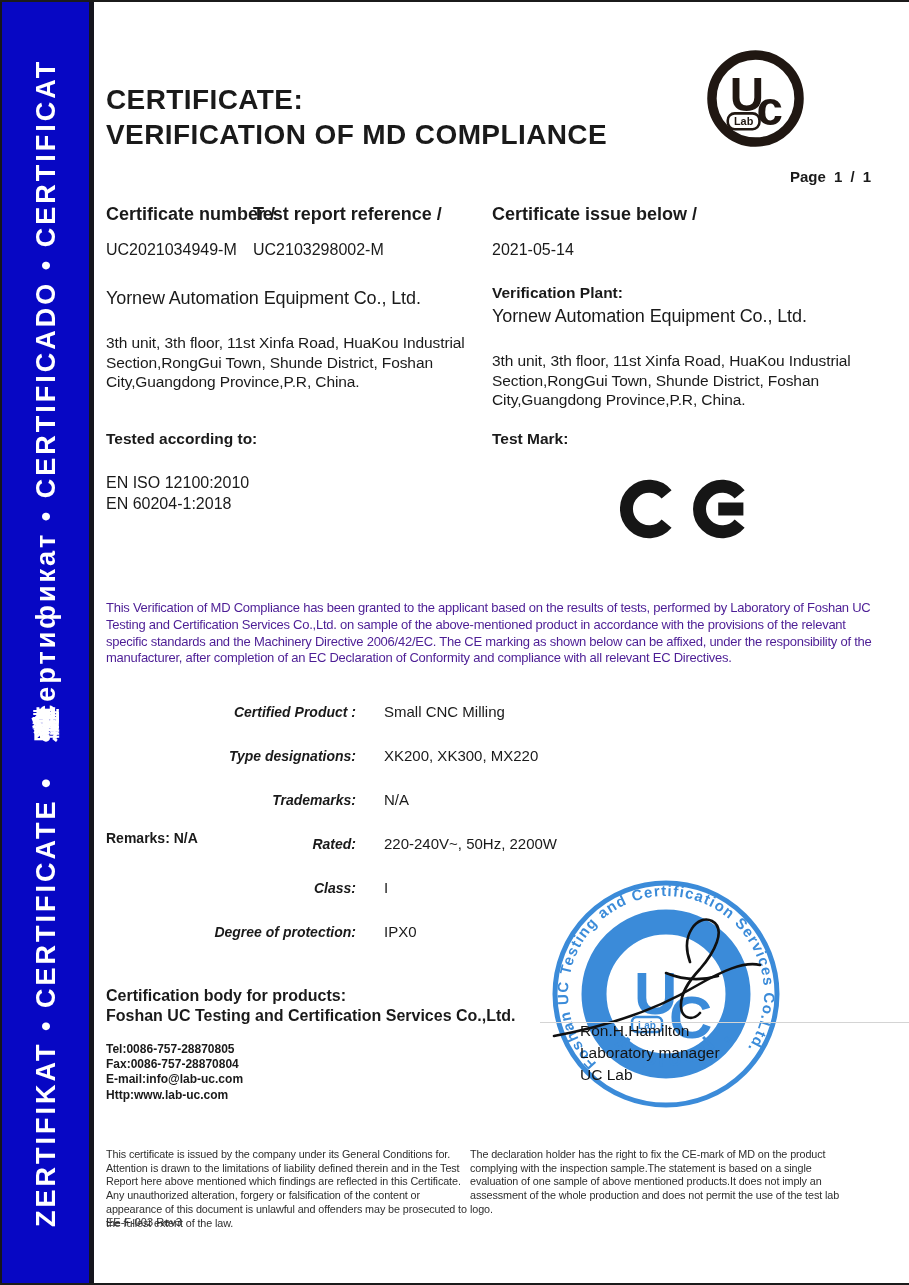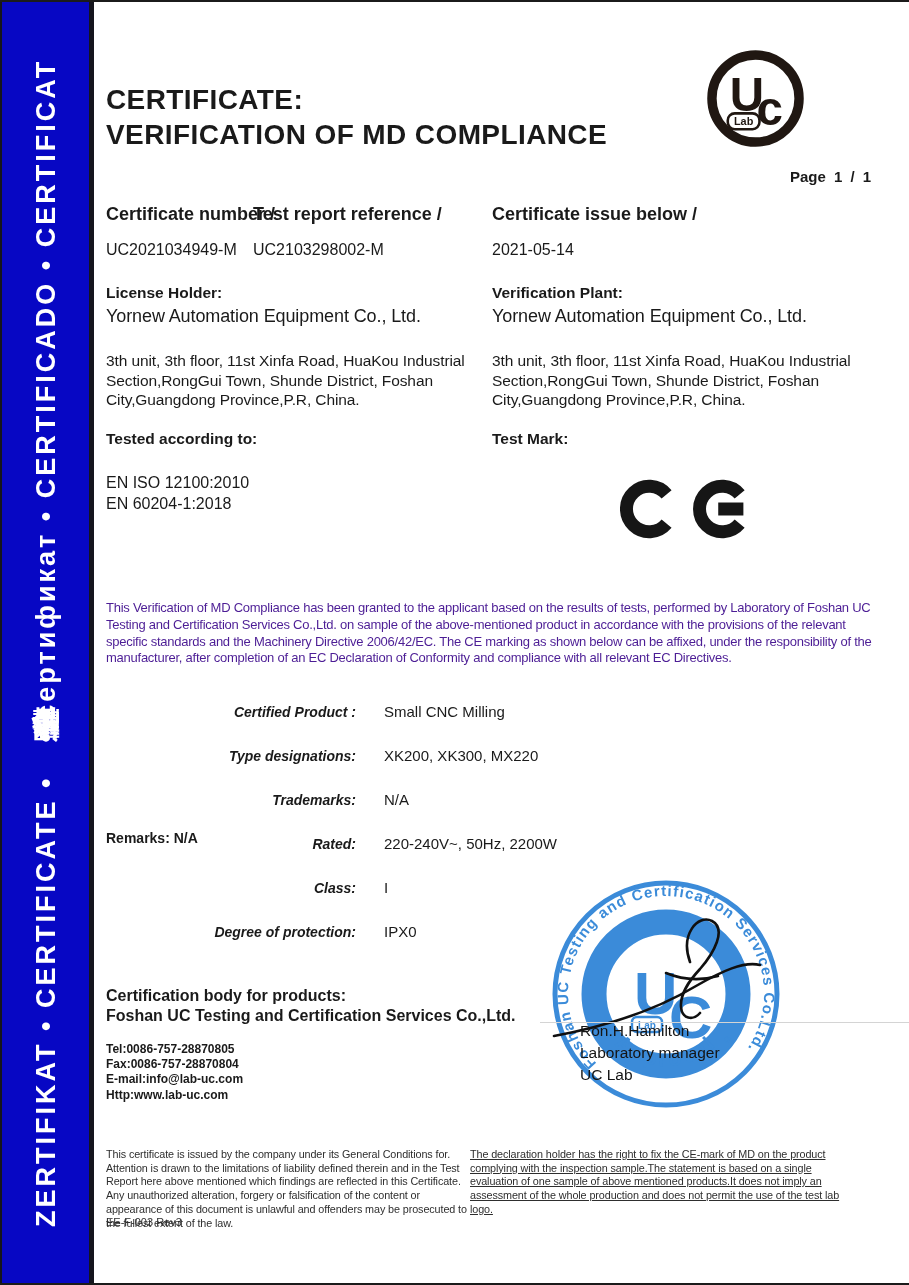--- a/index.html
+++ b/index.html
@@ -54,21 +54,21 @@
   .cert-body { position: absolute; left: 106px; top: 984px; font-size: 16px; font-weight: bold; line-height: 20px; }
   .contacts { position: absolute; left: 106px; top: 1040px; font-size: 12px; font-weight: bold; line-height: 15.2px; }
 
   .stamp-wrap { position: absolute; left: 548px; top: 874px; width: 236px; height: 236px; }
   .stamp-wrap svg { position: absolute; left: 0; top: 0; }
   .sig-line { position: absolute; left: 540px; top: 1020px; width: 369px; height: 1px; background: #d4d4d4; }
   .signer { position: absolute; left: 580px; top: 1018px; font-size: 15.5px; line-height: 22px; color: #141414; }
 
   .footer-note { position: absolute; top: 1146px; font-size: 10.8px; line-height: 13.7px; letter-spacing: -.1px; color: #2e2e2e; }
   .footer-left { left: 106px; width: 366px; }
-  .footer-right { left: 470px; width: 382px; text-decoration: underline; }
+  .footer-right { left: 470px; width: 382px; }
   .doc-ref { position: absolute; left: 106px; top: 1214px; font-size: 11px; color: #2e2e2e; }
 
   .stamp-blue { fill: #2b82d6; }
   text { font-family: "Liberation Sans", sans-serif; }
 </style>
 </head>
 <body>
 
 <div class="page">
 
@@ -98,21 +98,20 @@
   <div class="meta-col meta-1">
     <div class="lbl">Test report reference /</div>
     <div class="val">UC2103298002-M</div>
   </div>
   <div class="meta-col meta-2">
     <div class="lbl">Certificate issue below /</div>
     <div class="val">2021-05-14</div>
   </div>
 
   <div class="party party-left">
-    <div class="heading">License Holder:</div>
     <div class="company">Yornew Automation Equipment Co., Ltd.</div>
     <div class="address">3th unit, 3th floor, 11st Xinfa Road, HuaKou Industrial Section,RongGui Town, Shunde District, Foshan City,Guangdong Province,P.R, China.</div>
   </div>
   <div class="party party-right">
     <div class="heading">Verification Plant:</div>
     <div class="company">Yornew Automation Equipment Co., Ltd.</div>
     <div class="address">3th unit, 3th floor, 11st Xinfa Road, HuaKou Industrial Section,RongGui Town, Shunde District, Foshan City,Guangdong Province,P.R, China.</div>
   </div>
 
   <div class="sec-heading tested-h">Tested according to:</div>

